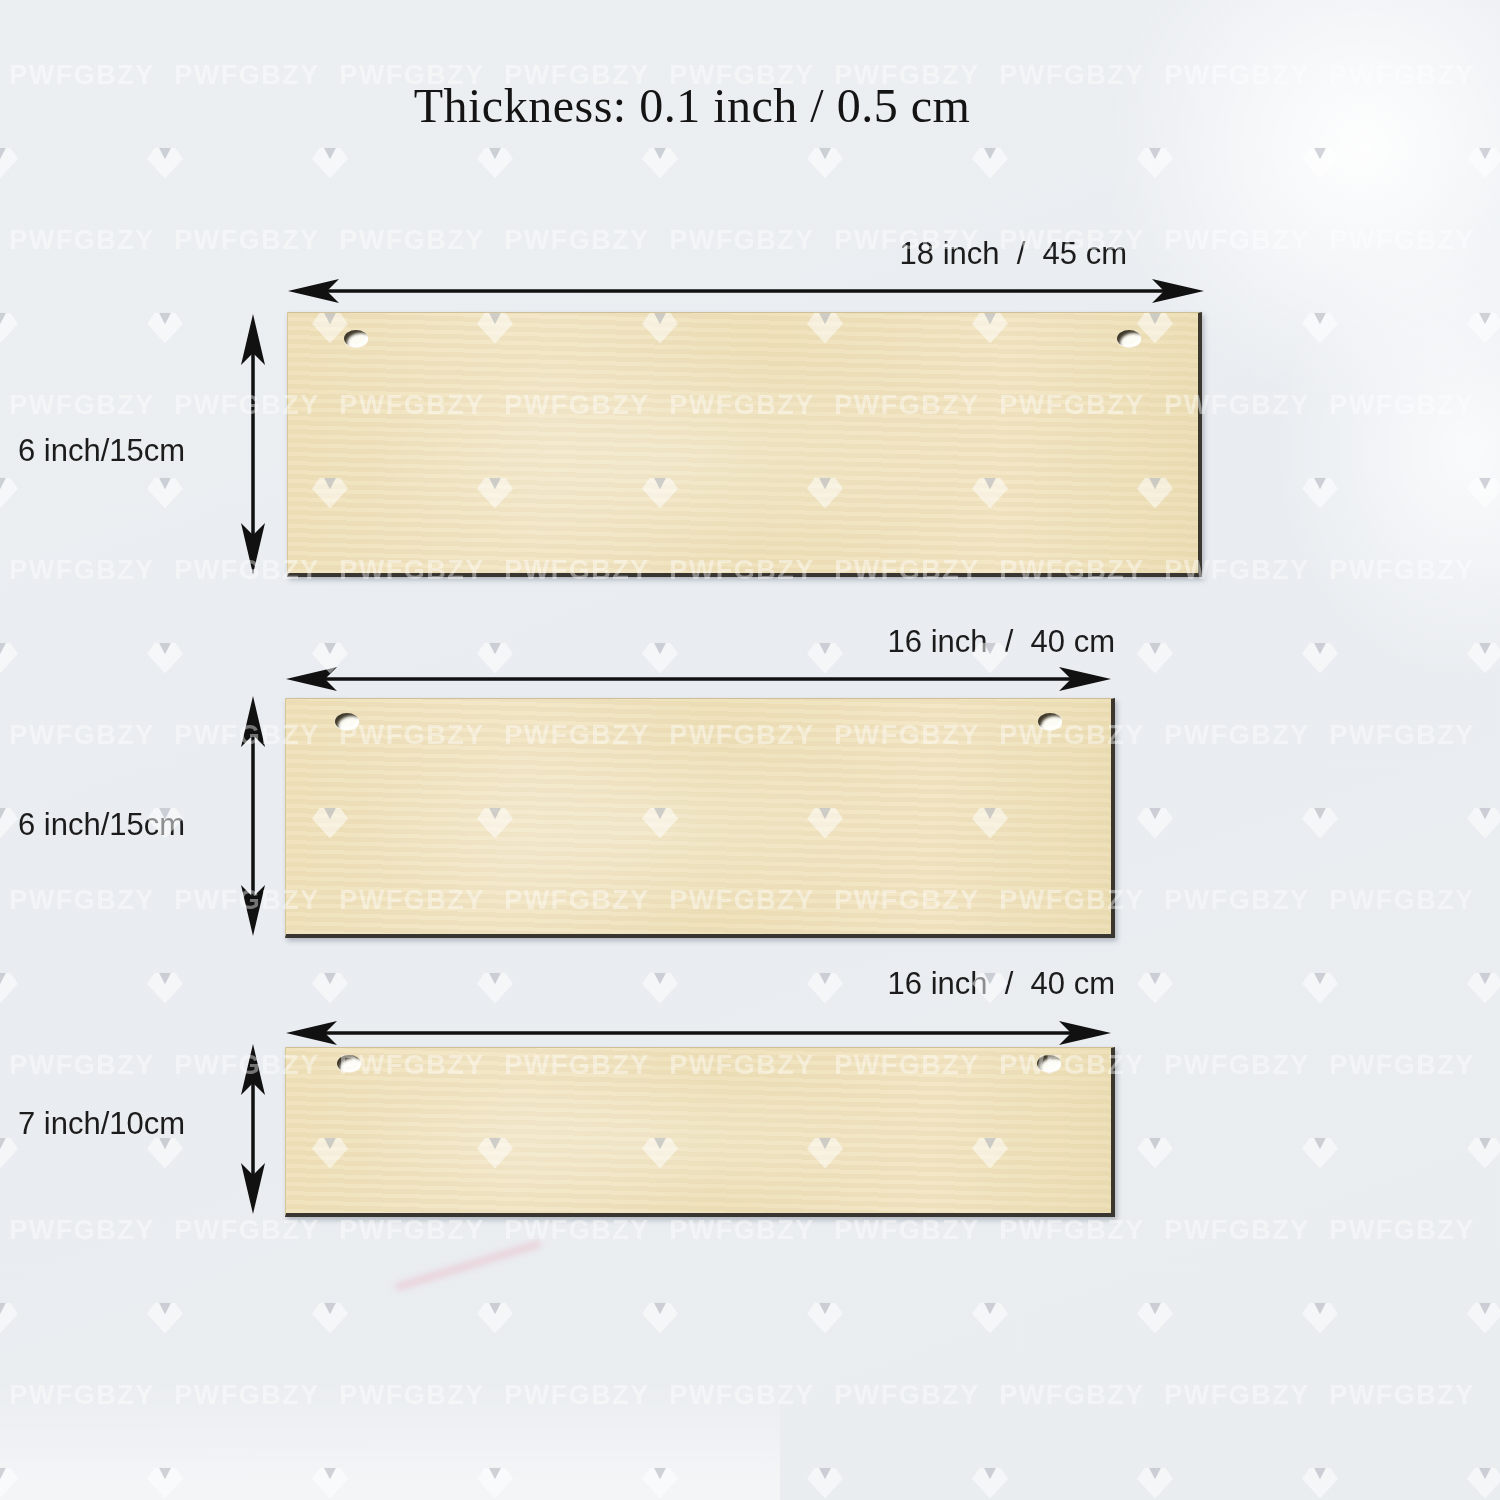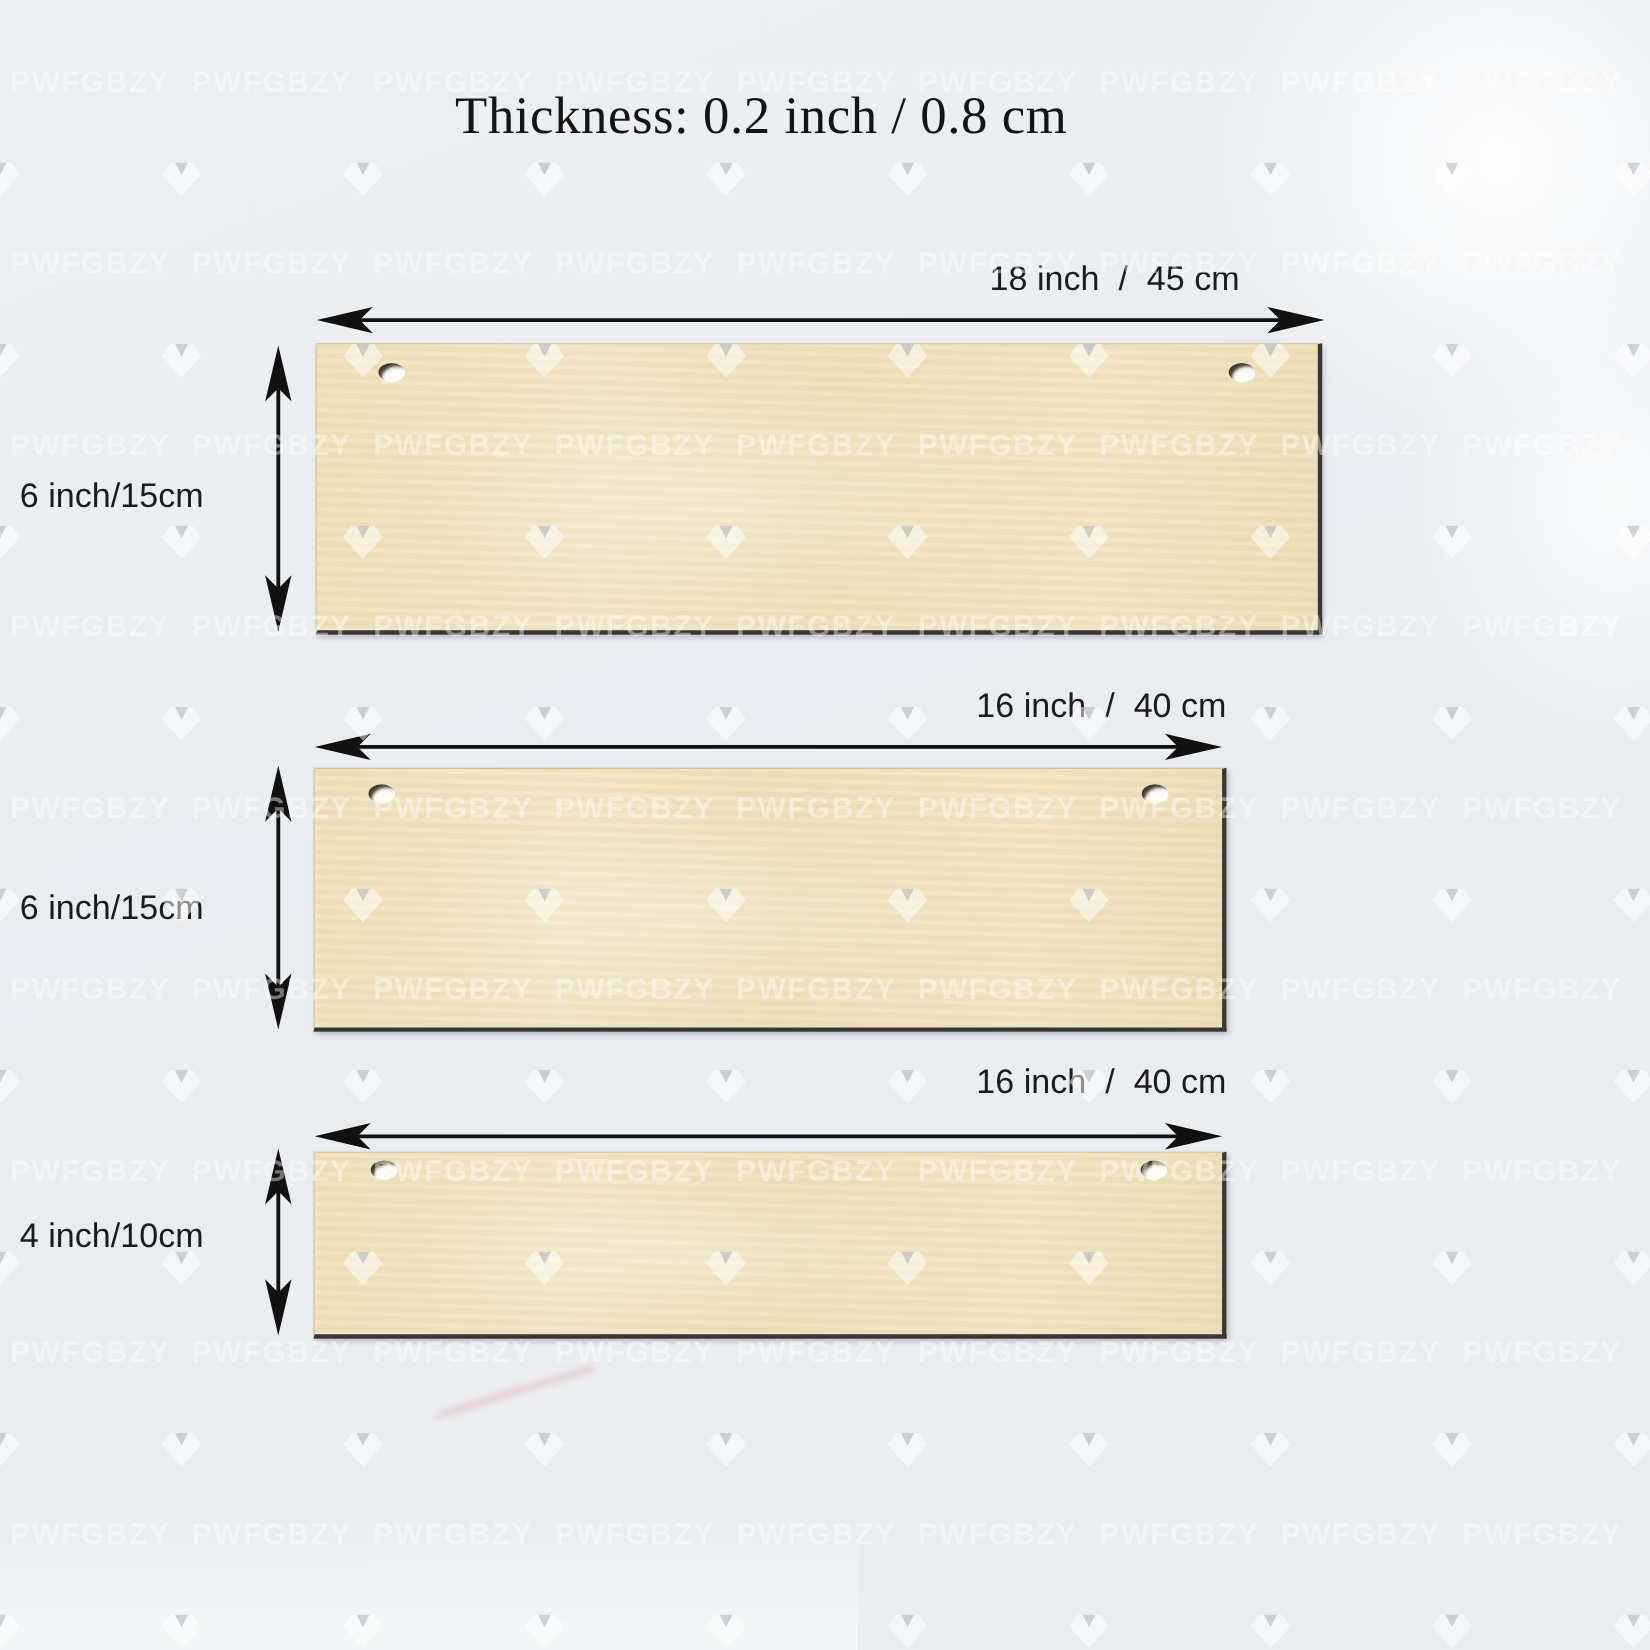--- a/index.html
+++ b/index.html
@@ -106,21 +106,21 @@
 </style>
 </head>
 <body>
 
 <div id="canvas">
 
   <div class="bg-fold-top"></div>
   <div class="bg-fold-bottom"></div>
   <div class="pink-streak"></div>
 
-  <div class="title">Thickness: 0.2 inch / 0.8 cm</div>
+  <div class="title">Thickness: 0.1 inch / 0.5 cm</div>
 
   <div class="dim-label w-label s1-wlabel">18 inch  /  45 cm</div>
   <svg class="arrow arrow-h1" width="918" height="30" viewBox="0 0 918 30">
     <line x1="40" y1="15" x2="878" y2="15"></line>
     <polygon points="1,15 52,3 40,15 52,27"></polygon>
     <polygon points="917,15 865,3 877,15 865,27"></polygon>
   </svg>
   <div class="plaque plaque1">
     <span class="hole p1-hole-left"></span>
     <span class="hole p1-hole-right"></span>
@@ -157,21 +157,21 @@
   </svg>
   <div class="plaque plaque3">
     <span class="hole p3-hole-left"></span>
     <span class="hole p3-hole-right"></span>
   </div>
   <svg class="arrow arrow-v3" width="30" height="172" viewBox="0 0 30 172">
     <line x1="15" y1="40" x2="15" y2="132"></line>
     <polygon points="15,1 3,52 15,40 27,52"></polygon>
     <polygon points="15,171 3,120 15,132 27,120"></polygon>
   </svg>
-  <div class="dim-label h-label s3-hlabel">4 inch/10cm</div>
+  <div class="dim-label h-label s3-hlabel">7 inch/10cm</div>
 
   <div id="wm-layer">
       <span class="wm-text" style="left: 82px; top: 75px;">PWFGBZY</span>
       <span class="wm-text" style="left: 247px; top: 75px;">PWFGBZY</span>
       <span class="wm-text" style="left: 412px; top: 75px;">PWFGBZY</span>
       <span class="wm-text" style="left: 577px; top: 75px;">PWFGBZY</span>
       <span class="wm-text" style="left: 742px; top: 75px;">PWFGBZY</span>
       <span class="wm-text" style="left: 907px; top: 75px;">PWFGBZY</span>
       <span class="wm-text" style="left: 1072px; top: 75px;">PWFGBZY</span>
       <span class="wm-text" style="left: 1237px; top: 75px;">PWFGBZY</span>

